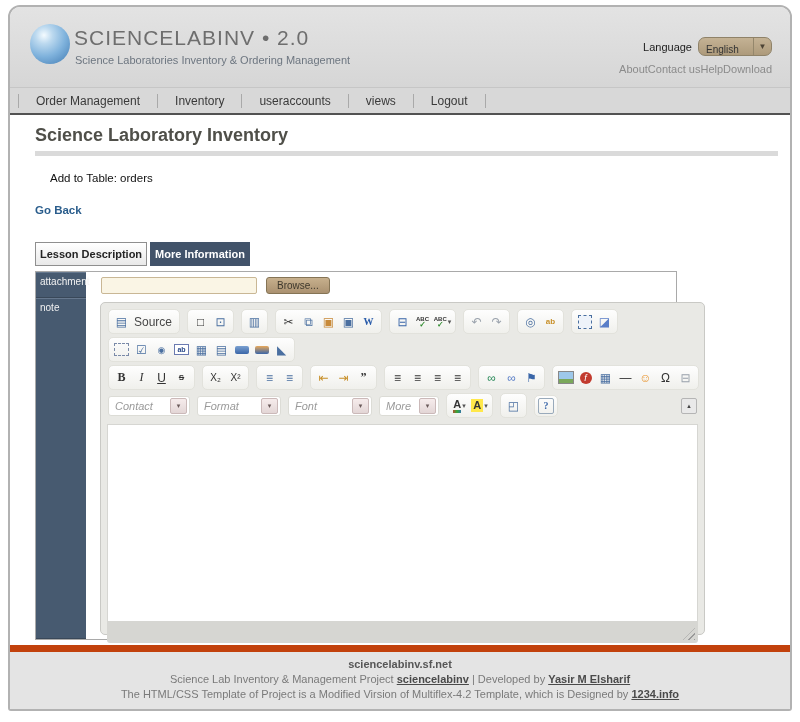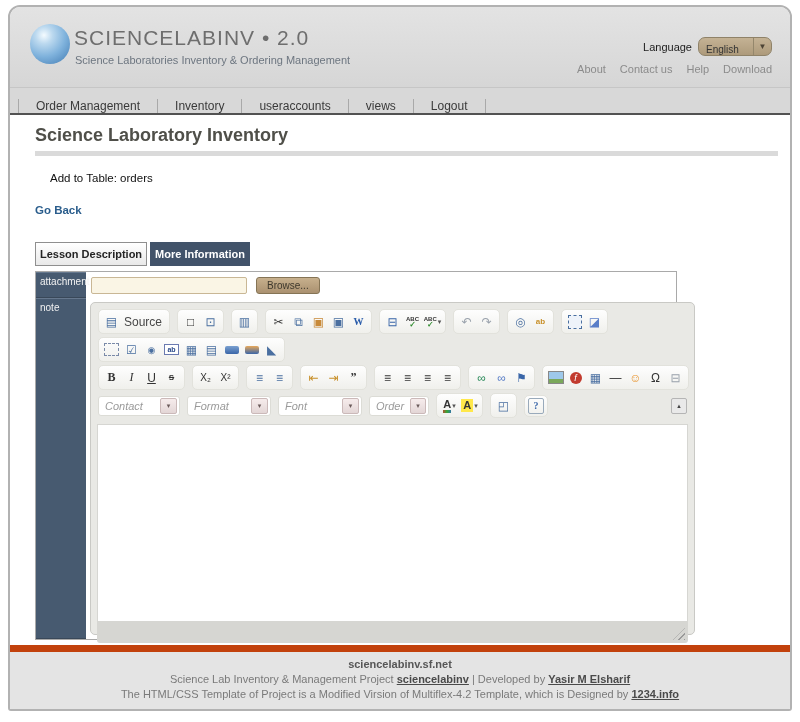--- a/index.html
+++ b/index.html
@@ -14,44 +14,44 @@
           background:radial-gradient(circle at 35% 28%, #f4fbff 0%, #bcd9ef 22%, #7fb2dc 55%, #5b92c4 80%, #4a7fb0 100%);}
   .app-title{position:absolute;left:64px;top:19px;font-size:21px;color:#6e6e6e;letter-spacing:1px;}
   .app-sub{position:absolute;left:65px;top:47px;font-size:11px;color:#6d7680;}
   .lang-row{position:absolute;right:18px;top:30px;display:flex;align-items:center;gap:6px;}
   .lang-label{font-size:11px;color:#1d1d1d;}
   .lang-select{display:flex;align-items:flex-end;width:72px;height:17px;background:linear-gradient(#c4b294,#ad9a7b);
                border:1px solid #8f8268;border-radius:7px;cursor:pointer;}
   .lang-select .val{flex:1;font-size:10px;color:#343434;padding-left:7px;}
   .lang-select .arr{width:17px;height:100%;border-left:1px solid #94876c;display:flex;align-items:center;justify-content:center;
                     font-size:8px;color:#4c4335;}
-  .top-links{position:absolute;right:18px;top:56px;font-size:11px;color:#8b8b8b;display:flex;gap:14px;}
+  .top-links{position:absolute;right:18px;top:56px;font-size:11px;color:#8b8b8b;display:flex;gap:0;}
   .top-links span{cursor:pointer;}
 
   
   .nav{height:25px;background:#d8d8d8;border-top:1px solid #c6c6c6;border-bottom:2px solid #525252;
-       display:flex;align-items:flex-end;padding-left:8px;}
+       display:flex;align-items:center;padding-left:8px;}
   .nav-item{display:flex;align-items:center;padding:0 17px;font-size:12px;color:#3a3a3a;
             border-right:1px solid #a9a9a9;cursor:pointer;}
   .nav-item:first-child{border-left:1px solid #a9a9a9;}
 
   
   .content{background:#fff;}
   .h1{margin:10px 12px 0 25px;font-size:18px;font-weight:bold;color:#4f4f49;}
   .h1-rule{height:5px;background:#dadada;margin:5px 12px 0 25px;}
   .add-line{margin:16px 0 0 40px;font-size:11.5px;color:#101010;}
   .goback{margin:20px 0 0 25px;font-size:11.5px;font-weight:bold;color:#2a5d8c;cursor:pointer;display:inline-block;}
   .tabs{display:flex;gap:3px;margin:24px 0 0 25px;}
   .tab{font-size:11px;font-weight:bold;padding:5px 4px;cursor:pointer;}
   .tab.inactive{background:linear-gradient(#ffffff,#e9e9e9);border:1px solid #8f8f8f;color:#242424;}
   .tab.active{background:#42536a;border:1px solid #42536a;color:#ffffff;}
 
   
   .formbox{margin:5px 0 0 25px;width:640px;border:1px solid #a9a9a9;background:#fff;}
-  .frow{display:flex;}
+  .frow{display:flex;gap:10px;}
   .frow-label{width:50px;flex:0 0 50px;background:#475a70;color:#f2f2f2;font-size:10px;
               padding:3px 0 0 4px;border-top:1px solid #66788e;border-bottom:1px solid #394859;box-sizing:border-box;}
   .frow-content{flex:1;}
   .attach-content{display:flex;align-items:center;padding:4px 0 4px 5px;height:18px;}
   .attach-input{width:150px;height:13px;background:#faf5e5;border:1px solid #c9b795;border-radius:2px;}
   .btn-tan{margin-left:9px;background:linear-gradient(#c7b08d,#aa9170);border:1px solid #857455;border-radius:3px;
            font-size:10px;color:#3e382c;padding:2px 10px;cursor:pointer;font-family:"Liberation Sans",sans-serif;}
 
   
   .cke{margin:4px;height:333px;border:1px solid #c9c9c5;border-radius:5px;background:#e9e9e5;
@@ -282,21 +282,21 @@
               </div>
               <div class="dd w80">
                 <span class="dlabel">Format</span>
                 <span class="darr">▾</span>
               </div>
               <div class="dd w80">
                 <span class="dlabel">Font</span>
                 <span class="darr">▾</span>
               </div>
               <div class="dd w56">
-                <span class="dlabel">Order</span>
+                <span class="dlabel">More</span>
                 <span class="darr">▾</span>
               </div>
               <div class="tb-group">
                 <span class="tb-btn">
                     <span class="ic-colorA">A</span>
                     <span class="arr-mini">▾</span>
                   </span>
                 <span class="tb-btn">
                     <span class="ic-bgA">A</span>
                     <span class="arr-mini">▾</span>

